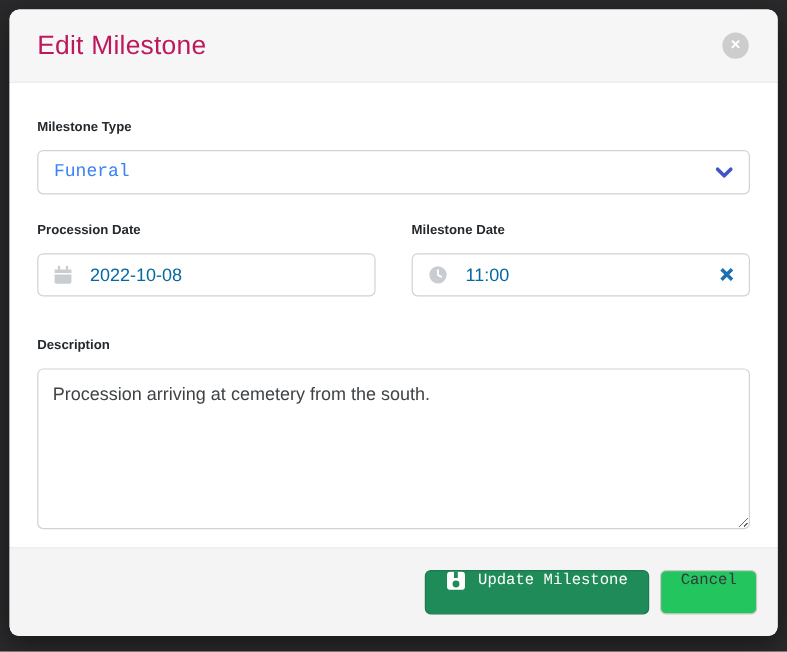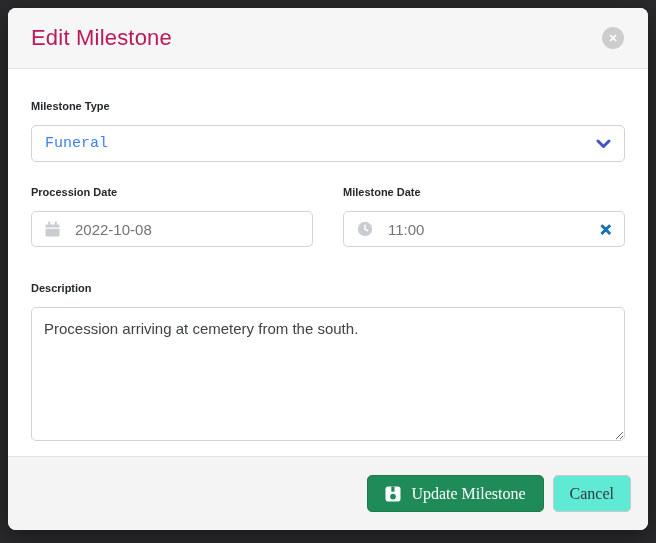--- a/index.html
+++ b/index.html
@@ -62,21 +62,21 @@
   }
   .input-group {
     height:36px; border:1px solid #ced4da; border-radius:5px;
     display:flex; align-items:center; background:#fff;
     padding:0 12px 0 13px;
   }
   .input-group .field-icon { display:flex; margin-right:15px; }
   .input-group input {
     border:none; outline:none; flex:1 1 auto; min-width:0;
     font-family:"Liberation Sans", sans-serif;
-    font-size:15px; color:#737373; background:transparent;
+    font-size:15px; color:#0369a1; background:transparent;
   }
   .clear-btn {
     border:none; background:transparent; cursor:pointer;
     color:#1d70b4; font-size:15px; font-weight:900; line-height:1;
     -webkit-text-stroke:.8px #1d70b4;
     padding:0 0 0 8px;
   }
   .desc-block { margin-top:32px; }
   textarea.form-textarea {
     width:100%; height:134px; margin-bottom:0;
@@ -89,30 +89,30 @@
   
   .modal-footer {
     flex:0 0 74px; height:74px;
     background:#f4f4f5;
     border-top:1px solid #e4e4e4;
     border-radius:0 0 8px 8px;
     display:flex; align-items:center; justify-content:flex-end;
     gap:9px; padding:0 17px;
   }
   .btn {
-    height:37px; border-radius:5px; font-size:16px; cursor:pointer;
-    font-family:Liberation Serif, serif;
-    display:inline-flex; align-items:center; justify-content:center;
+    height:37px; border-radius:5px; font-size:13px; cursor:pointer;
+    font-family:Liberation Mono, monospace;
+    display:inline-flex; justify-content:center;
   }
   .btn-update {
     background:#1f8b58; border:1px solid #1b7a4e; color:#fff;
     padding:0 17px; gap:10px;
   }
   .btn-cancel {
-    background:#5eead4; border:1px solid #c8c8c8; color:#33383c;
+    background:#22c55e; border:1px solid #c8c8c8; color:#33383c;
     padding:0 16px;
   }
 </style>
 </head>
 <body>
 
 <div class="backdrop">
   <div class="modal">
 
     <div class="modal-header">

